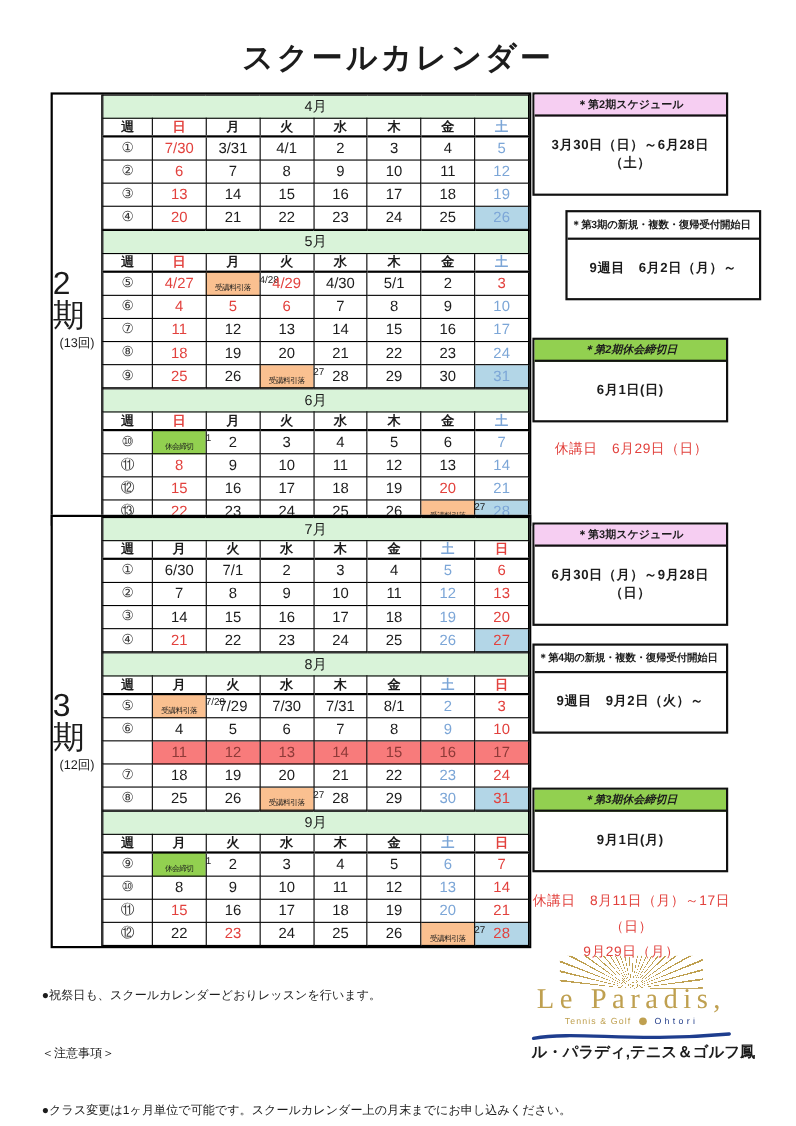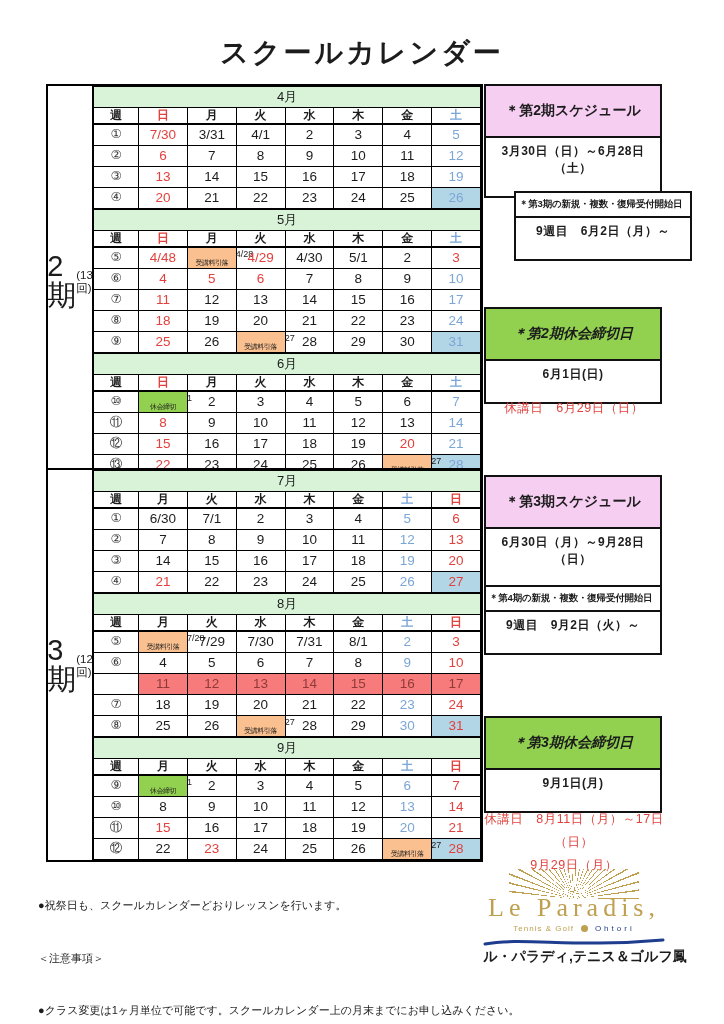--- a/index.html
+++ b/index.html
@@ -6,21 +6,21 @@
   .page{position:relative;width:724px;height:1024px;background:#fff;overflow:hidden;
         font-family:"Liberation Sans","DejaVu Sans",sans-serif;color:#1c1c1c;}
 
   .title{position:absolute;top:34px;left:0;width:100%;margin:0;text-align:center;
          font-size:28px;font-weight:bold;letter-spacing:3px;}
 
   
   .term{position:absolute;left:46px;width:433px;border:2px solid #000;display:flex;background:#fff;}
   .term2{top:84px;}
   .term3{top:468px;}
-  .term-label{width:44px;display:flex;flex-direction:row;justify-content:center;align-items:center;}
+  .term-label{width:44px;display:flex;flex-direction:column;justify-content:center;align-items:center;}
   .term-name{font-size:29px;line-height:1;}
   .term-count{font-size:11.5px;margin-top:2px;}
   .term-months{flex:1;border-left:1px solid #000;}
 
   table.cal{width:100%;border-collapse:collapse;table-layout:fixed;}
   .cal td{border:1px solid #000;text-align:center;vertical-align:middle;
           font-size:13.5px;height:20px;padding:0;line-height:1.05;}
   .cal .month-name{background:var(--monthgreen,#d9f3d9);font-weight:normal;font-size:13px;height:20px;}
   .cal .wd-row td{font-size:12px;font-weight:bold;height:15px;border-bottom:2px solid #000;}
   .cal .wk{font-size:12.5px;color:#3a3a3a;}
@@ -29,23 +29,23 @@
   .c-darkred{color:var(--redrowtext,#8e3a38);}
   .bg-orange{background:var(--orange,#fac090);}
   .bg-green{background:var(--green,#92d050);}
   .bg-blue{background:var(--bluebg,#b3d6e7);}
   .bg-red{background:var(--redrowbg,#f87b7b);}
   .cell-num{font-size:9px;line-height:10px;margin-left:48px;}
   .cell-note{font-size:7px;line-height:8px;letter-spacing:-0.5px;}
 
   
   .panel{position:absolute;left:484px;width:178px;border:2px solid #111;background:#fff;box-sizing:border-box;}
-  .panel-header{border-bottom:2px solid #111;text-align:center;font-weight:bold;font-size:14px;padding:16px 2px;}
+  .panel-header{border-bottom:2px solid #111;text-align:center;font-weight:bold;font-size:10px;padding:2px 2px;}
   .panel.plain .panel-header{font-size:9.5px;text-align:left;padding:5px 3px;letter-spacing:-0.2px;}
-  .panel-body{text-align:center;font-weight:bold;font-size:12px;padding:5px 1px 19px;letter-spacing:0.5px;}
+  .panel-body{text-align:center;font-weight:bold;font-size:12px;padding:17px 1px 19px;letter-spacing:0.5px;}
   .pink .panel-header{background:var(--pink,#f6cef2);}
   .green .panel-header{background:var(--green,#92d050);font-style:italic;}
   .p1{top:84px;}.p2{top:191px;margin-left:30px;}.p3{top:307px;}.p4{top:475px;}.p5{top:585px;}.p6{top:716px;}
 
   .holiday-note{position:absolute;left:474px;width:200px;color:var(--red,#e2413d);
                 font-weight:normal;font-size:12.5px;text-align:center;letter-spacing:0.5px;}
   .hn1{top:400px;}
   .hn2{top:808px;line-height:1.85;}
 
   
@@ -167,21 +167,21 @@
               <td class="c-red">日</td>
               <td>月</td>
               <td>火</td>
               <td>水</td>
               <td>木</td>
               <td>金</td>
               <td class="c-blue">土</td>
             </tr>
             <tr>
               <td class="wk">⑤</td>
-              <td class="c-red">4/48</td>
+              <td class="c-red">4/27</td>
               <td class="bg-orange">
                 <div class="cell-num">4/28</div>
                 <div class="cell-note">受講料引落</div>
               </td>
               <td class="c-red">4/29</td>
               <td>4/30</td>
               <td>5/1</td>
               <td>2</td>
               <td class="c-red">3</td>
             </tr>

